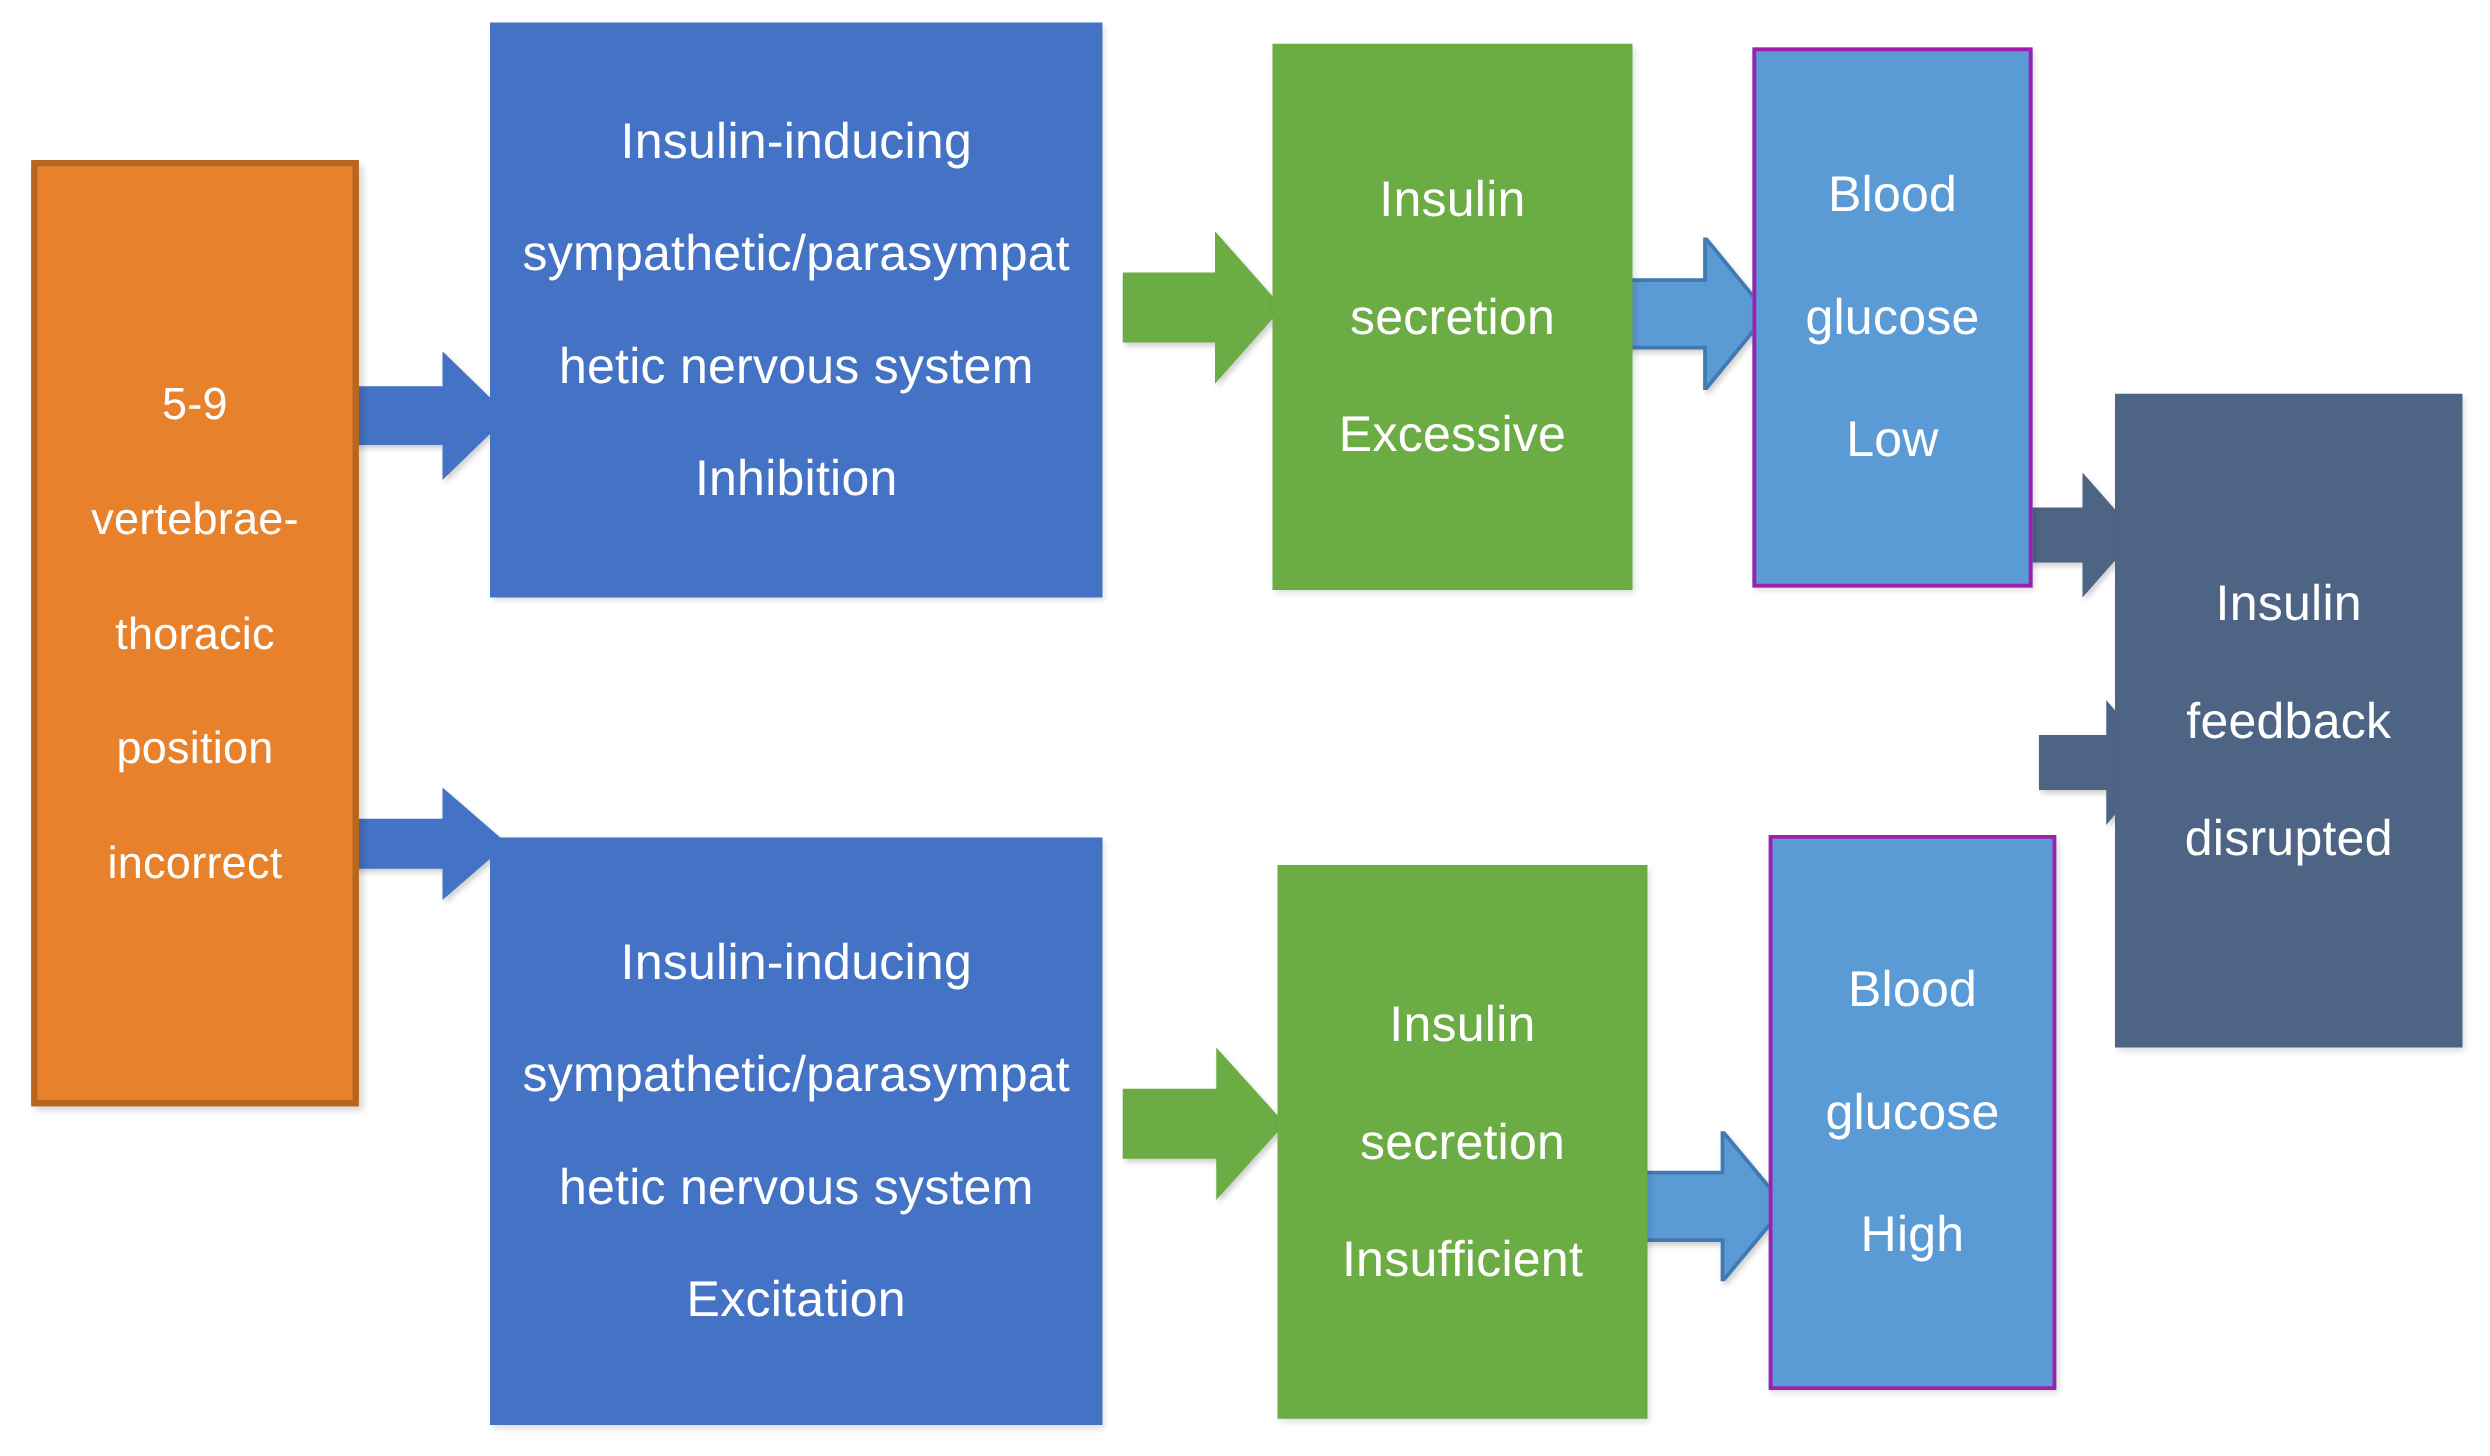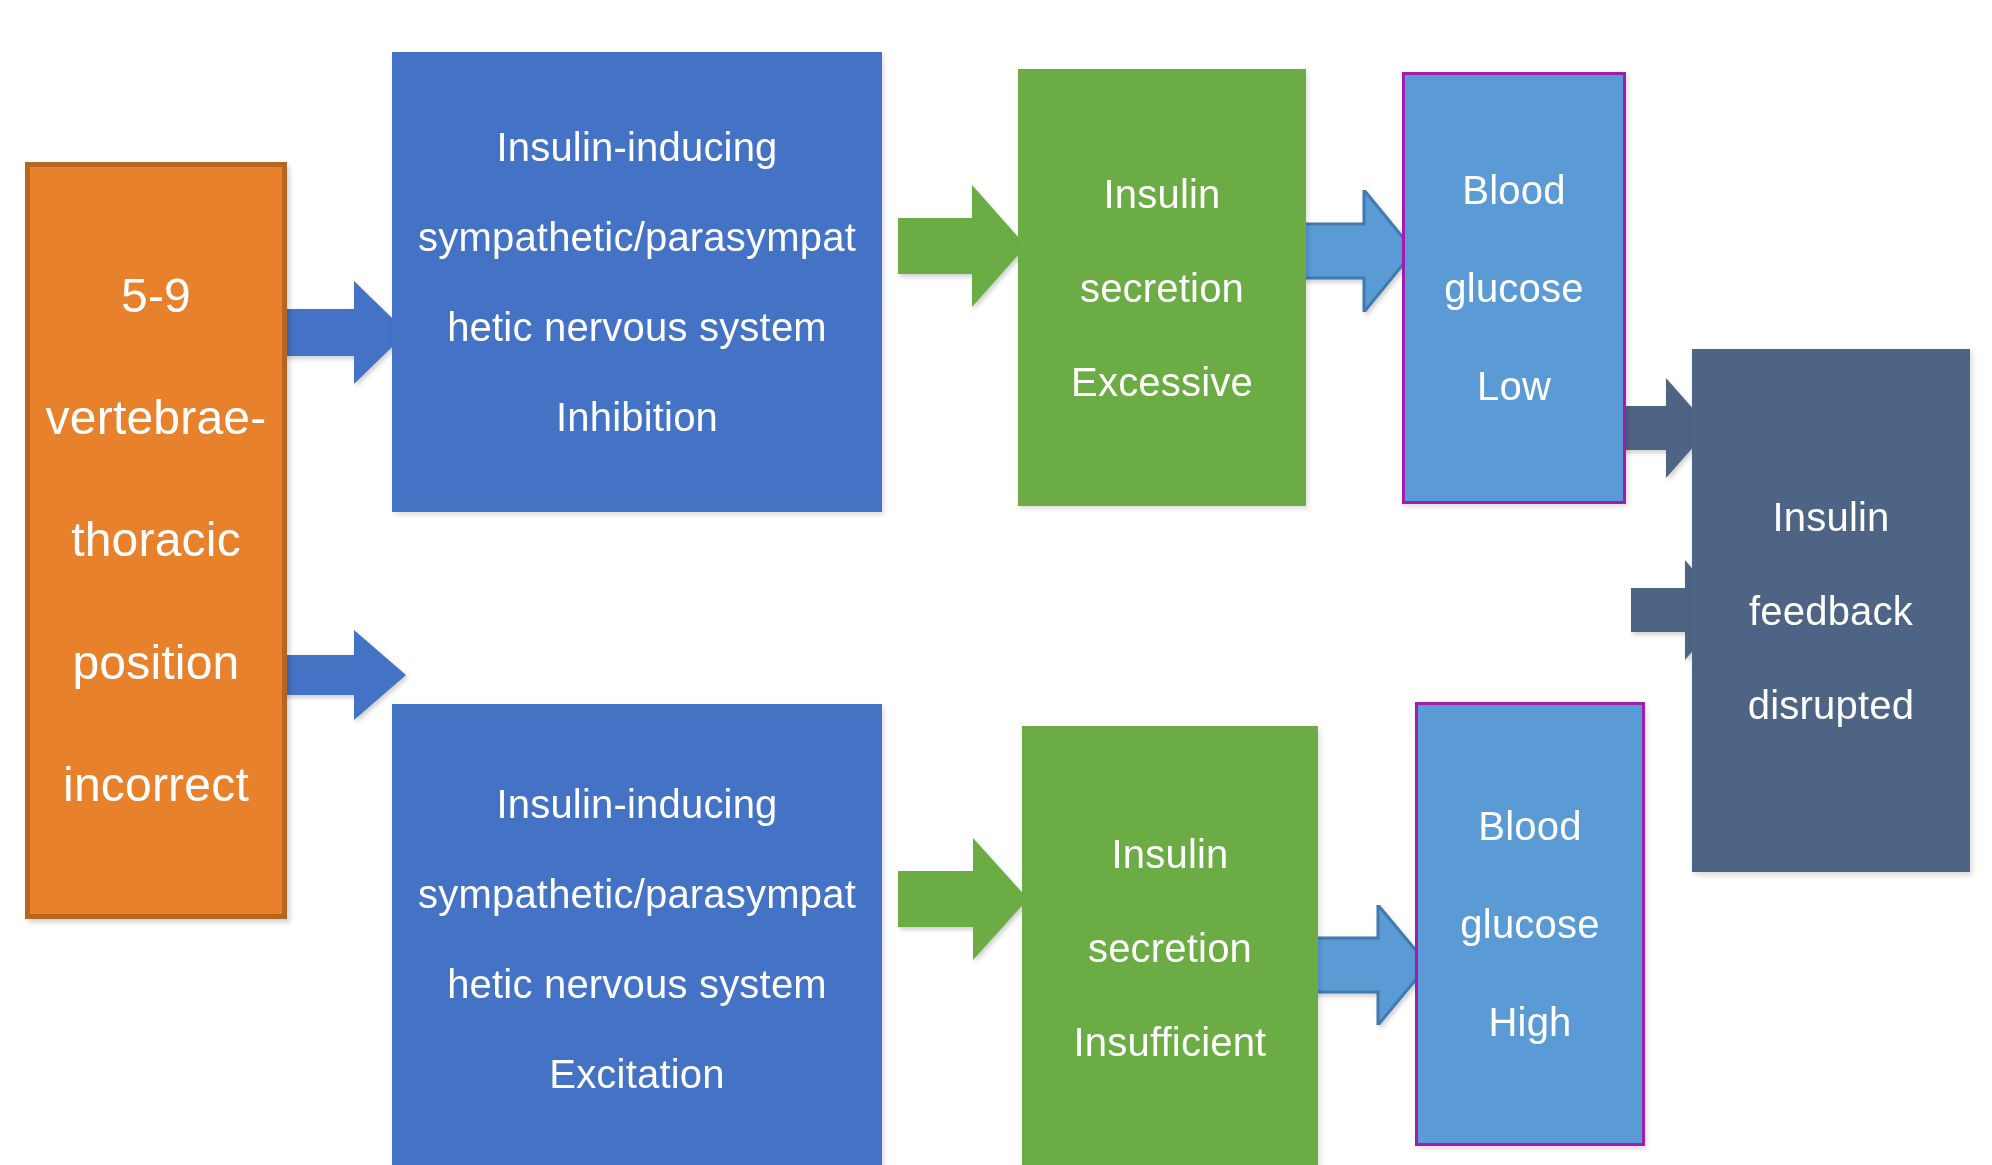--- a/index.html
+++ b/index.html
@@ -21,30 +21,29 @@
     display: flex;
     flex-direction: column;
     align-items: center;
     justify-content: center;
     text-align: center;
     color: #ffffff;
     font-weight: 400;
     line-height: 1.95;
     letter-spacing: 0.2px;
     z-index: 3;
-    margin-top: 34px;
   }
   .node .ln { display: block; width: 100%; }
 
   
   .n-orange {
     background: #e8812c;
     border: 5px solid #b7651f;
     box-shadow: 3px 4px 5px rgba(0,0,0,0.16);
-    font-size: 48px;
+    font-size: 36px;
     line-height: 2.55;
   }
   .n-blue {
     background: #4472c4;
     border: none;
     box-shadow: 2px 3px 5px rgba(0,0,0,0.13);
     font-size: 40px;
     line-height: 2.25;
   }
   .n-green {

